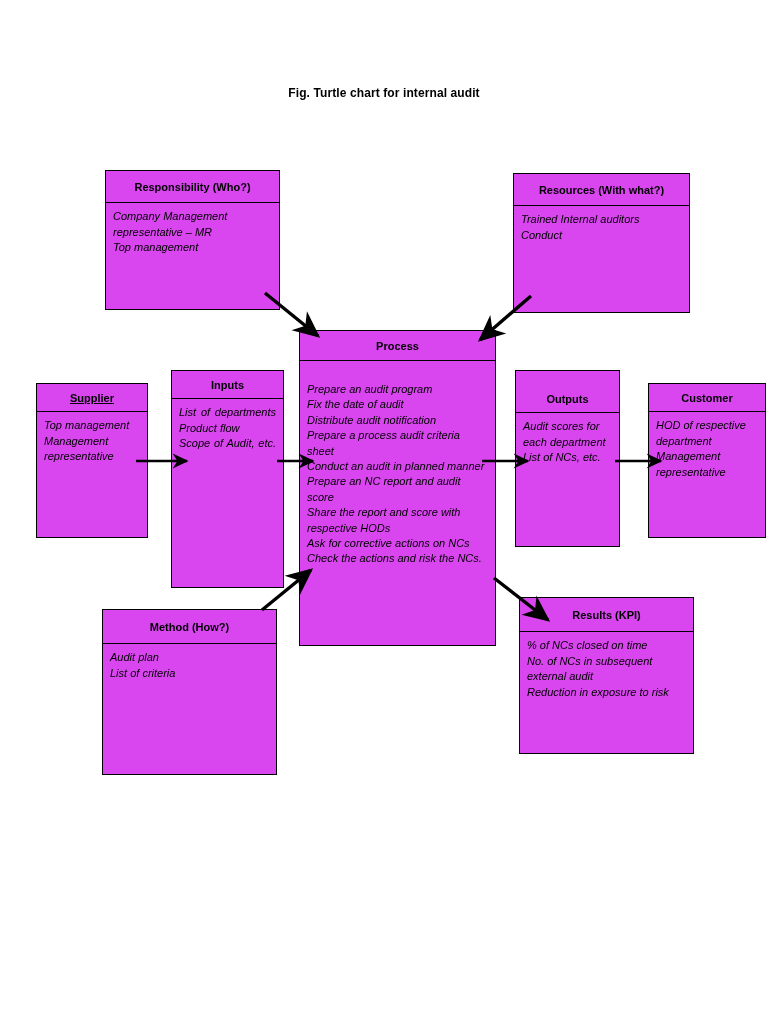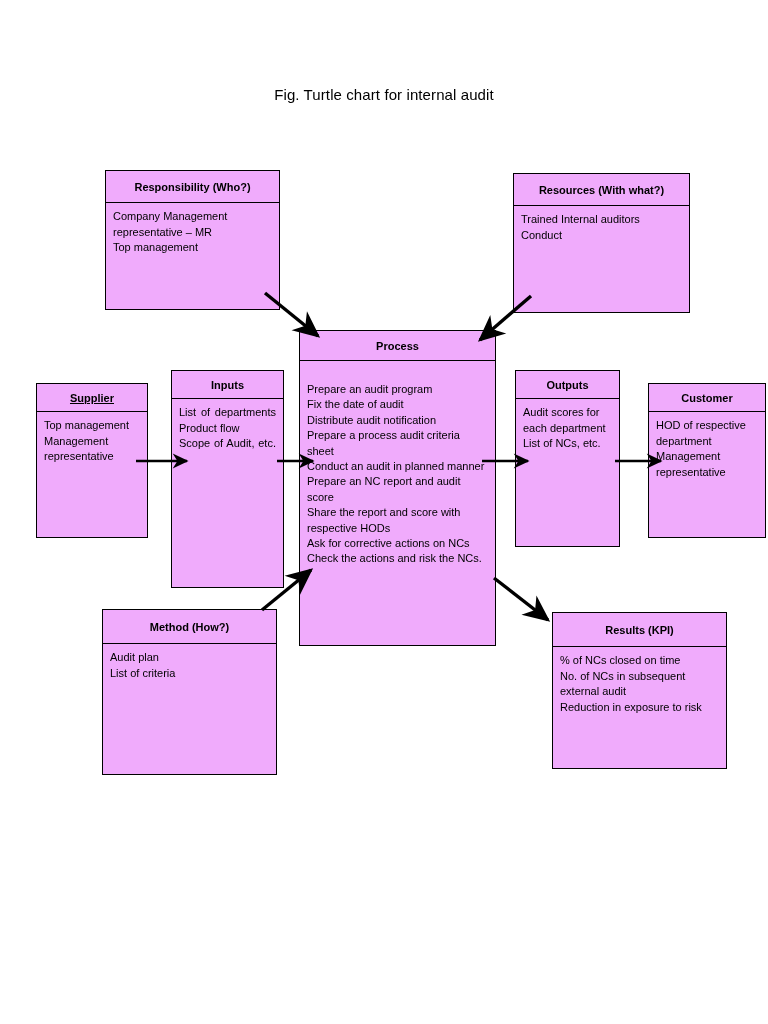--- a/index.html
+++ b/index.html
@@ -23,30 +23,30 @@
     height: 1024px;
   }
 
   
   .fig-title {
     position: absolute;
     left: 0;
     top: 86px;
     width: 768px;
     text-align: center;
-    font-size: 15px;
-    font-weight: normal;
+    font-size: 12px;
+    font-weight: bold;
     letter-spacing: 0.1px;
   }
 
   
   .box {
     position: absolute;
     border: 1.4px solid #000;
-    background: #f0abfc;
+    background: #d946ef;
     box-sizing: border-box;
     display: flex;
     flex-direction: column;
     z-index: 3;
   }
   .box-head {
     border-bottom: 1.4px solid #000;
     text-align: center;
     font-size: 11px;
     font-weight: bold;
@@ -55,20 +55,21 @@
     align-items: center;
     justify-content: center;
     flex: 0 0 auto;
   }
   .box-body {
     flex: 1 1 auto;
     font-size: 11px;
     line-height: 1.42;
     box-sizing: border-box;
     padding: 6px 7px 0 7px;
+    font-style: italic;
   }
   .box-body p {
     margin: 0;
     padding: 0;
   }
   .justified {
     text-align: justify;
     text-align-last: justify;
   }
 
@@ -83,29 +84,29 @@
   #box-process .box-head { height: 30px; }
   #box-process .box-body { padding-top: 5px; line-height: 1.40; }
 
   #box-supplier { left: 36px; top: 383px; width: 112px; height: 155px; }
   #box-supplier .box-head { height: 28px; text-decoration: underline; }
 
   #box-inputs { left: 171px; top: 370px; width: 113px; height: 218px; }
   #box-inputs .box-head { height: 28px; }
 
   #box-outputs { left: 515px; top: 370px; width: 105px; height: 177px; }
-  #box-outputs .box-head { height: 28px; }
+  #box-outputs .box-head { height: 28px; margin-top: 14px; }
 
   #box-customer { left: 648px; top: 383px; width: 118px; height: 155px; }
   #box-customer .box-head { height: 28px; }
 
   #box-method { left: 102px; top: 609px; width: 175px; height: 166px; justify-content: flex-end; }
   #box-method .box-head { height: 34px; }
 
-  #box-results { left: 519px; top: 612px; width: 175px; height: 157px; margin-left: 33px; }
+  #box-results { left: 519px; top: 597px; width: 175px; height: 157px; }
   #box-results .box-head { height: 34px; }
 
   
   #arrow-layer {
     position: absolute;
     left: 0; top: 0;
     width: 768px;
     height: 1024px;
     z-index: 6;
     pointer-events: none;

